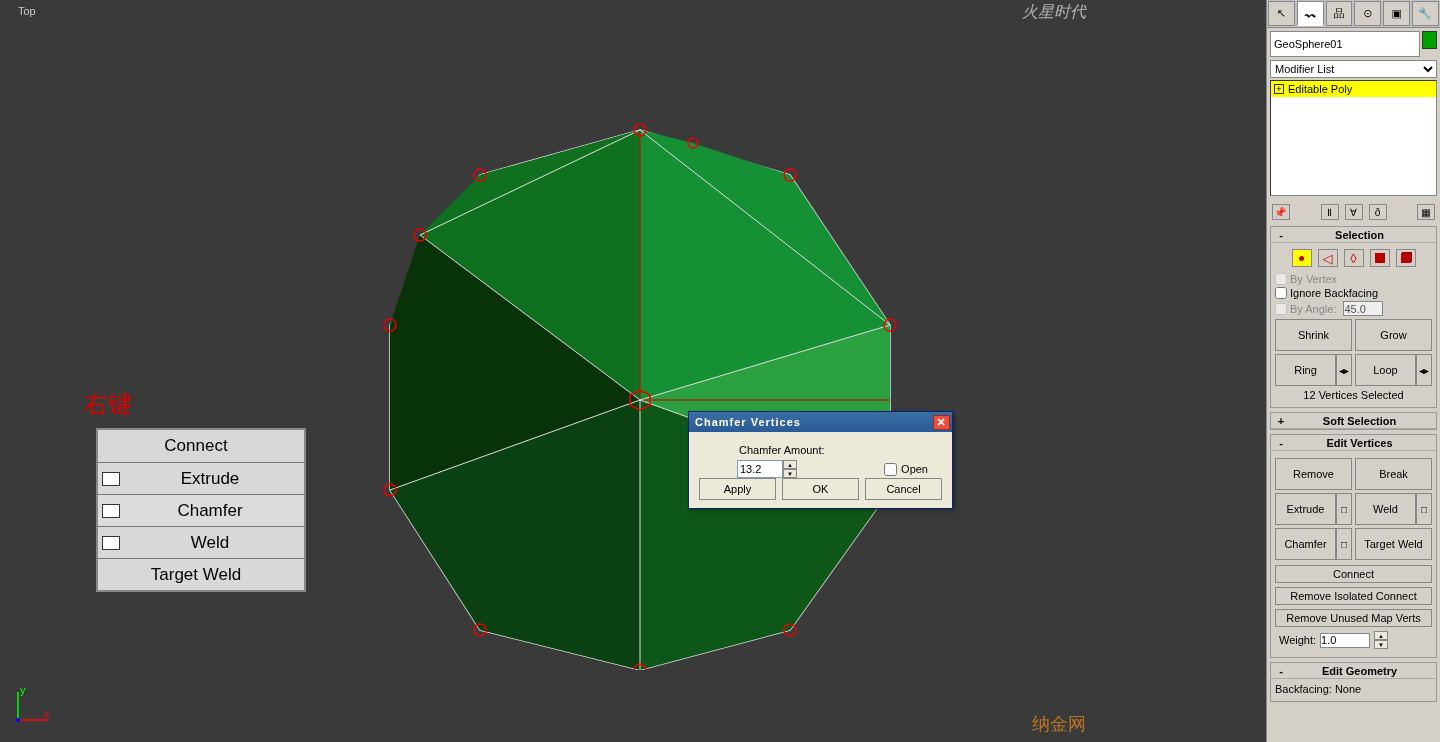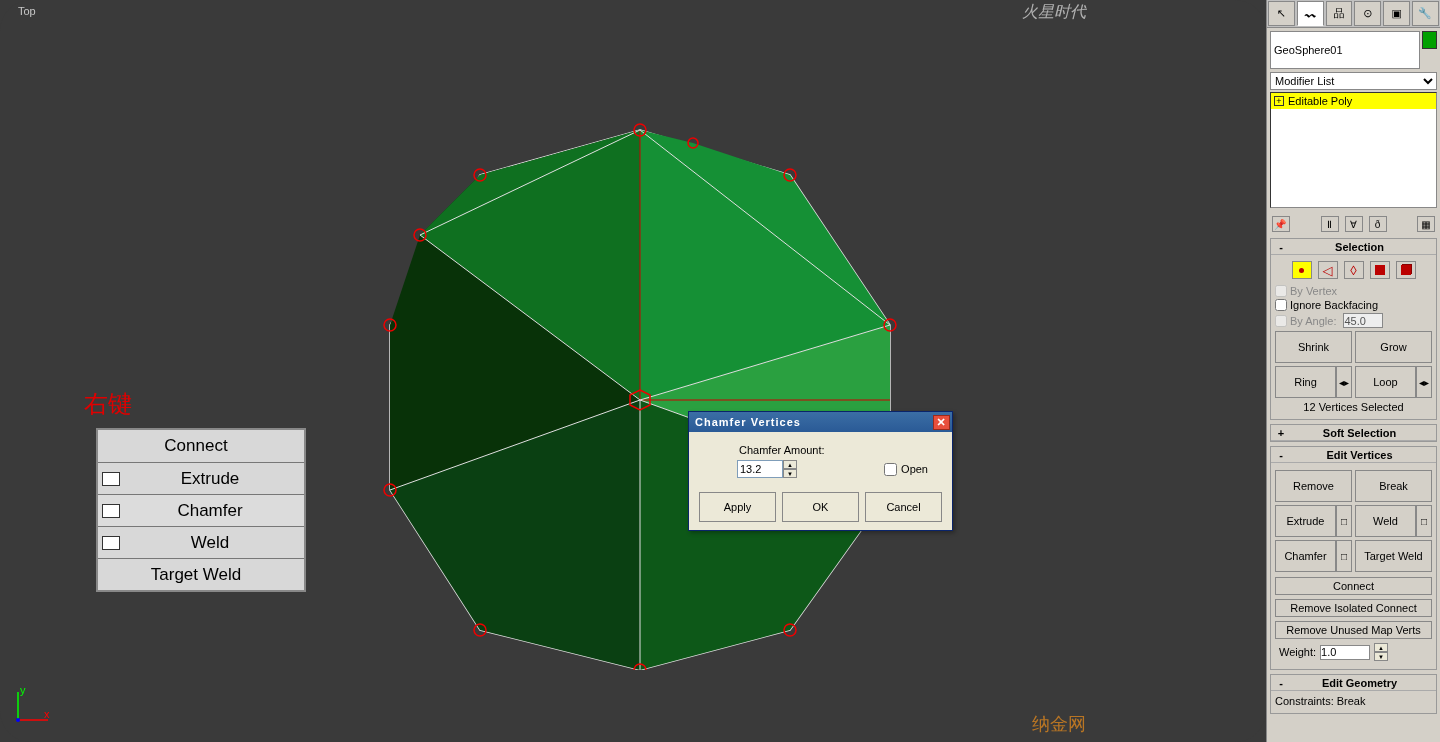--- a/index.html
+++ b/index.html
@@ -23,39 +23,39 @@
   .quad-row .box { width: 18px; height: 14px; margin: 0 6px 0 4px; border: 1px solid #333; background: #fff; }
   .quad-row .label { flex: 1; text-align: center; font-size: 17px; white-space: nowrap; padding-right: 10px; }
   .quad-row.highlight { background: #dcdcdc; }
 
   
   .dialog { position: absolute; left: 688px; top: 411px; width: 265px; background: #ece9d8; border: 1px solid #0a246a; box-shadow: 2px 2px 4px rgba(0,0,0,0.3); }
   .dialog-title { height: 20px; background: linear-gradient(#3b6ea5,#2a5a96); display:flex; align-items:center; padding: 0 2px 0 6px; color:#fff; font-weight:bold; letter-spacing: 1px; font-family: "Courier New", monospace; font-size: 12px; }
   .dialog-title .spacer { flex: 1; }
   .close-x { width: 17px; height: 15px; background: #e84f3d; color:#fff; text-align:center; line-height:13px; border:1px solid #9b2a1c; font-weight:bold; font-size:11px; cursor:pointer; }
   .dialog-body { padding: 12px 10px 8px 10px; }
-  .field-row { display:flex; align-items:center; gap: 8px; margin-bottom: 14px; }
+  .field-row { display:flex; align-items:center; gap: 8px; }
   .field-label { margin-left: 40px; margin-bottom: 4px; }
   .spinner { display:inline-flex; }
   .spinner input { width: 46px; height: 18px; border: 1px solid #7f9db9; padding: 0 2px; }
   .spin-btns { display:flex; flex-direction:column; }
   .spin-btns button { width: 14px; height: 9px; font-size: 6px; line-height:6px; border:1px solid #888; background:#ece9d8; padding:0; }
   .chk { display:flex; align-items:center; gap: 4px; margin-left: auto; margin-right: 14px; }
   .chk input { width: 13px; height: 13px; }
   .btn-row { display:flex; gap: 6px; }
-  .btn-row button { flex:1; height: 30px; border: 1px solid #888; background: #ece9d8; cursor:pointer; }
+  .btn-row button { flex:1; height: 22px; border: 1px solid #888; background: #ece9d8; cursor:pointer; }
 
   
   .panel { position: absolute; right: 0; top: 0; width: 174px; height: 742px; background: #d4d0c8; border-left: 1px solid #888; }
   .tabs { height: 28px; display:flex; background:#c0c0c0; border-bottom:1px solid #888; }
   .tabs .tab { flex:1; border:1px solid #888; margin:1px; display:flex; align-items:center; justify-content:center; background:#d4d0c8; }
   .tabs .tab.active { background:#fff; border-bottom-color:#fff; }
 
   .name-row { display:flex; padding:3px 3px 1px; gap:2px; }
-  .name-row input { flex:1; height:18px; background:#fff; border:1px solid #888; padding:18px 3px; }
+  .name-row input { flex:1; height:18px; background:#fff; border:1px solid #888; padding:12px 3px; }
   .name-row .color { width:20px; height:18px; border:1px solid #333; }
 
   .modlist { margin:2px 3px; }
   .modlist select { width:100%; height:18px; border:1px solid #888; background:#fff; }
   .modstack { margin:0 3px; height:116px; background:#fff; border:1px inset #888; }
   .modstack-item { background:#ffff00; padding:2px 3px; display:flex; align-items:center; gap:4px; }
   .modstack-item .plus { width:10px; height:10px; border:1px solid #333; text-align:center; line-height:8px; font-size:9px; }
   .modstack-below { margin:6px 3px 0; height:20px; display:flex; gap:6px; align-items:center; justify-content:space-between; padding:0 2px; }
   .modstack-below .i { width:18px; height:16px; border:1px solid #888; background:#d4d0c8; display:flex; align-items:center; justify-content:center; font-size:10px; }
 
@@ -345,16 +345,16 @@
       </div>
     </div>
   </div>
 
   <div class="rollout">
     <div class="rollout-header">
       <span class="sign">-</span>
       <span class="title">Edit Geometry</span>
     </div>
     <div class="rollout-body">
-      <div>Constraints: Break</div>
+      <div>Backfacing: None</div>
     </div>
   </div>
 </div>
 
 </body></html>

